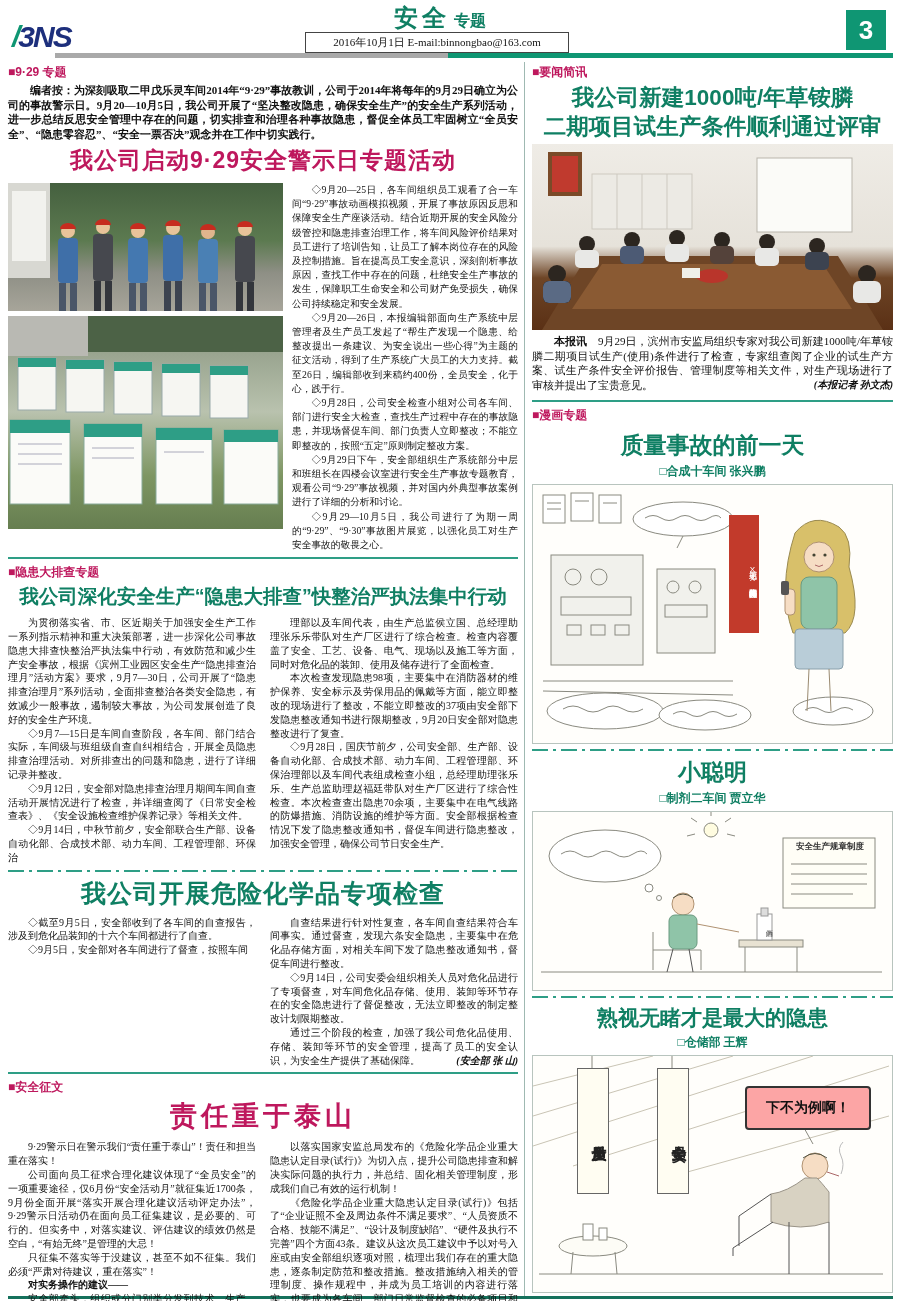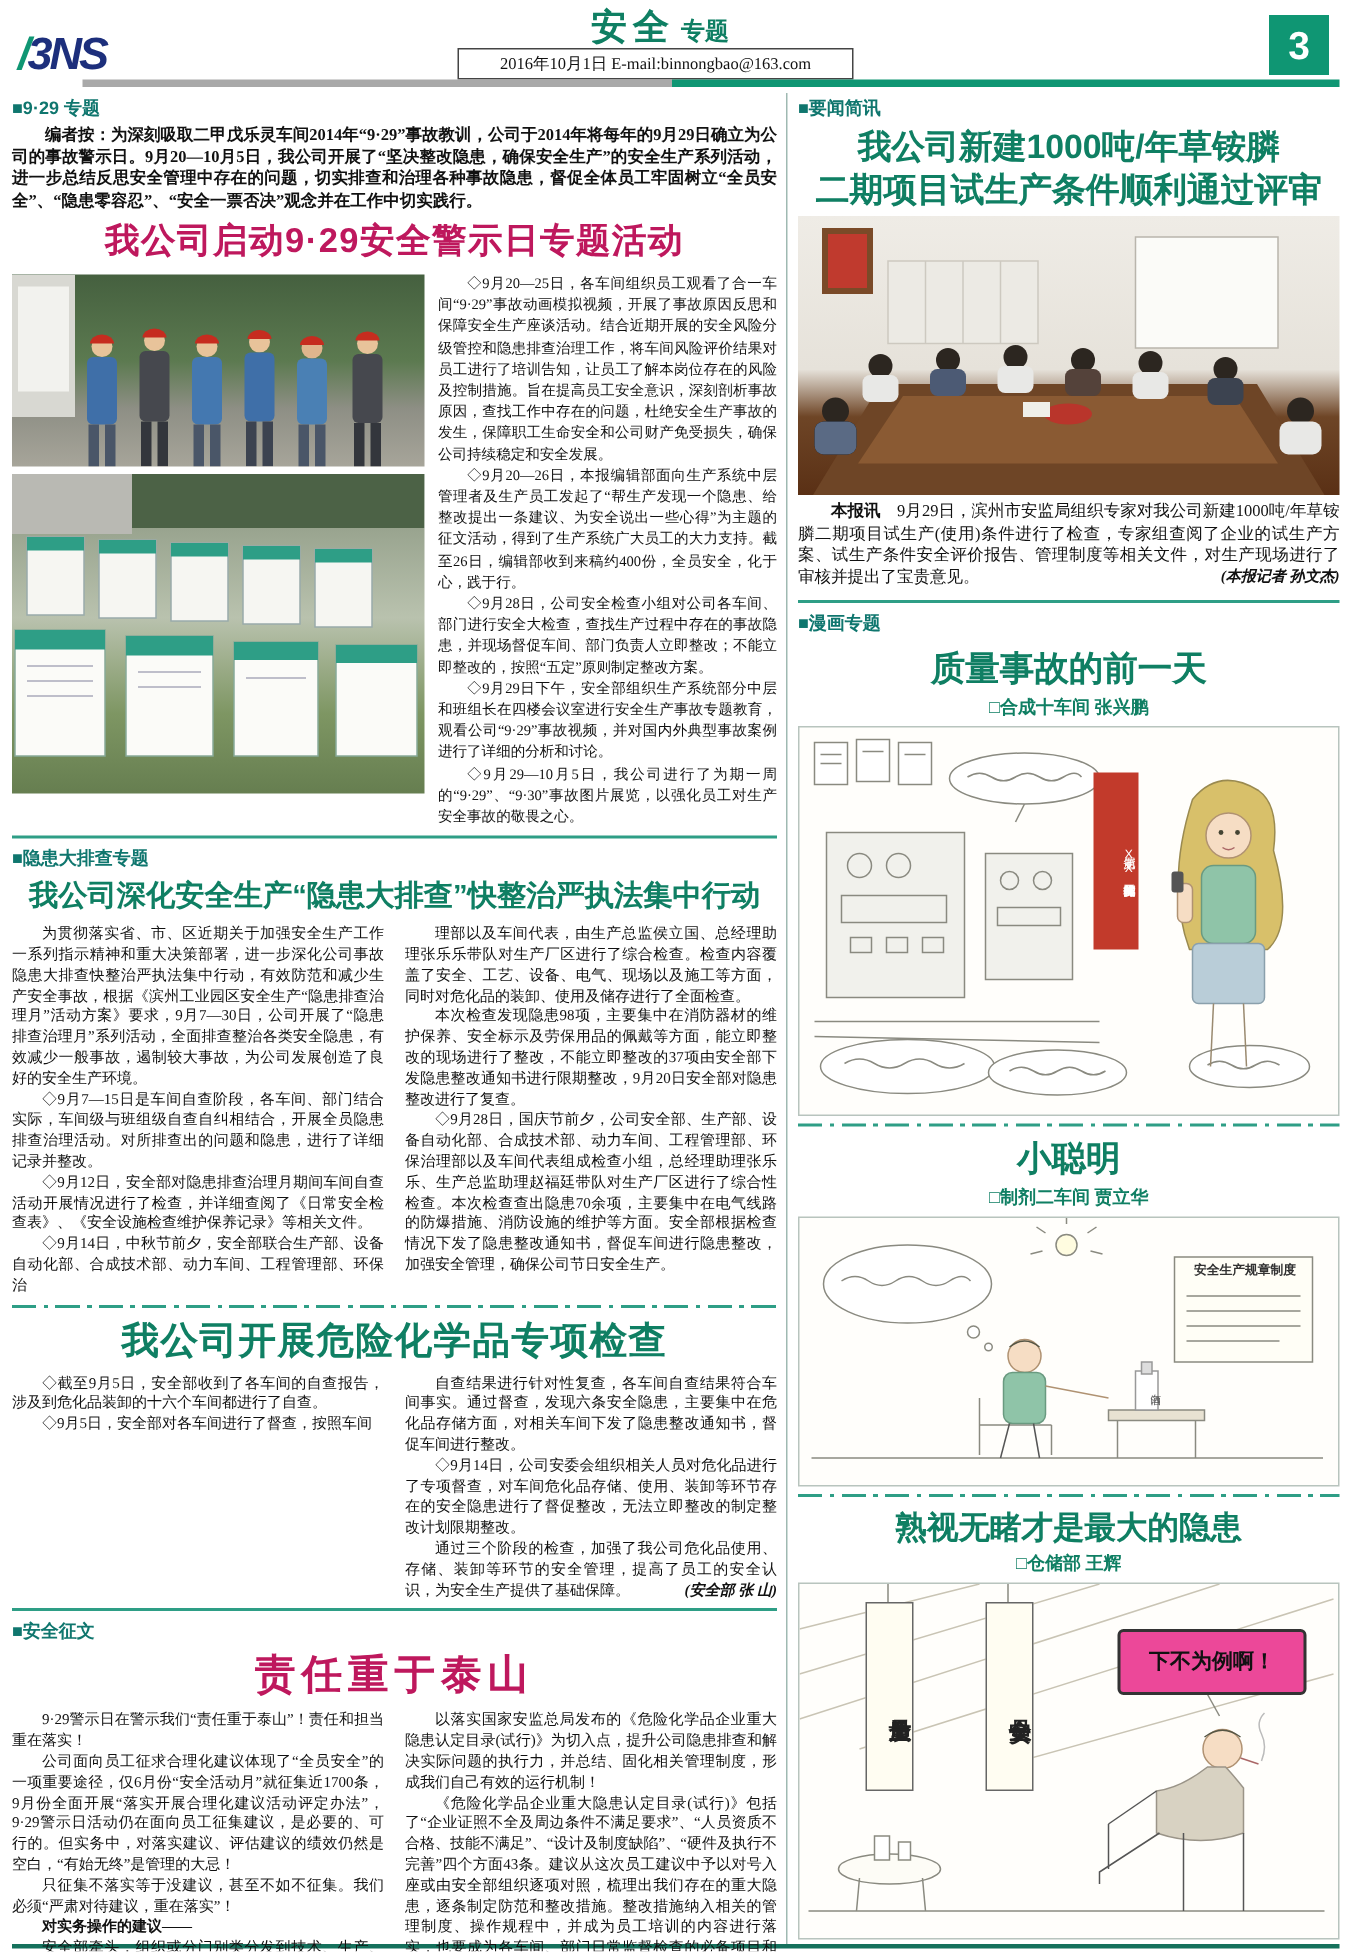--- a/index.html
+++ b/index.html
@@ -20,21 +20,21 @@
            display:flex;align-items:center;justify-content:center;}
   .hrule-gray{position:absolute;left:55px;top:53px;width:393px;height:5px;background:#a9a9a9;}
   .hrule-teal{position:absolute;left:448px;top:53px;width:445px;height:5px;background:#0f9673;}
   
   .left-region{position:absolute;left:8px;top:62px;width:510px;}
   .right-region{position:absolute;left:532px;top:62px;width:361px;}
   .vdivider{position:absolute;left:524px;top:62px;width:1px;height:1234px;background:#9fb9b2;}
   .bottom-rule{position:absolute;left:8px;top:1296px;width:885px;height:3px;background:#15715c;}
   
   .seclabel{font-family:"Liberation Sans",sans-serif;font-weight:bold;font-size:12px;
-            color:#0f766e;margin:2px 0 2px 0;}
+            color:#be185d;margin:2px 0 2px 0;}
   .headline-red{color:#be185d;font-weight:bold;text-align:center;
                 font-family:"Liberation Sans",sans-serif;}
   .headline-green{color:#0f7f63;font-weight:bold;text-align:center;
                   font-family:"Liberation Sans",sans-serif;}
   .rule-solid{height:2px;background:#2e9e86;margin:5px 0;}
   .rule-dashdot{height:2px;margin:5px 0;background:
      repeating-linear-gradient(90deg,#2e9e86 0 16px,transparent 16px 21px,#2e9e86 21px 24px,transparent 24px 29px);}
   p{margin:0;text-indent:2em;text-align:justify;}
   .cols{display:flex;gap:14px;}
   .col{width:248px;font-size:10px;line-height:13.8px;}
@@ -67,21 +67,21 @@
   .overlay{position:absolute;font-family:"Liberation Sans",sans-serif;}
   .vtext{writing-mode:vertical-rl;text-orientation:upright;}
   .banner-red{left:196px;top:30px;width:26px;height:112px;background:#c23a2b;color:#fff;
               font-size:8px;line-height:9px;text-align:center;padding:3px 2px;}
   .poster-title{left:254px;top:29px;width:86px;font-size:8.5px;font-weight:bold;text-align:center;color:#333;}
   .bottle-label{left:229px;top:112px;width:12px;font-size:7px;color:#555;text-align:center;}
   .banner-q{left:44px;top:12px;width:30px;height:118px;background:#fffdf2;border:1px solid #666;
             font-size:15px;font-weight:bold;color:#222;text-align:center;padding-top:6px;}
   .banner-a{left:124px;top:12px;width:30px;height:118px;background:#fffdf2;border:1px solid #666;
             font-size:15px;font-weight:bold;color:#222;text-align:center;padding-top:6px;}
-  .speech3{left:212px;top:30px;width:122px;height:40px;background:#ec4899;border:2px solid #333;
+  .speech3{left:212px;top:30px;width:122px;height:40px;background:#fca5a5;border:2px solid #333;
            border-radius:4px;font-size:14px;font-weight:bold;color:#111;display:flex;
            align-items:center;justify-content:center;}
 </style>
 </head>
 <body>
 
 <div class="page">
 
   <div class="header">
     <div class="logo"><span class="slash">/</span><span>3NS</span></div>

